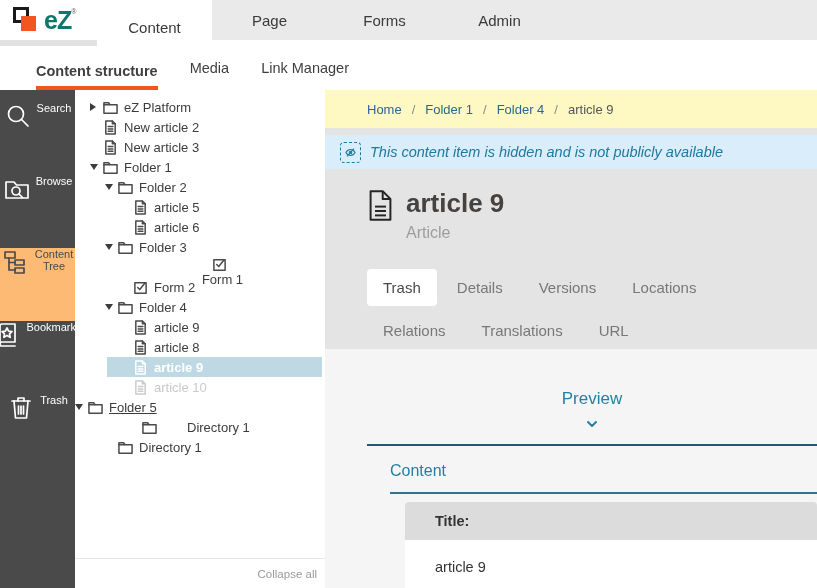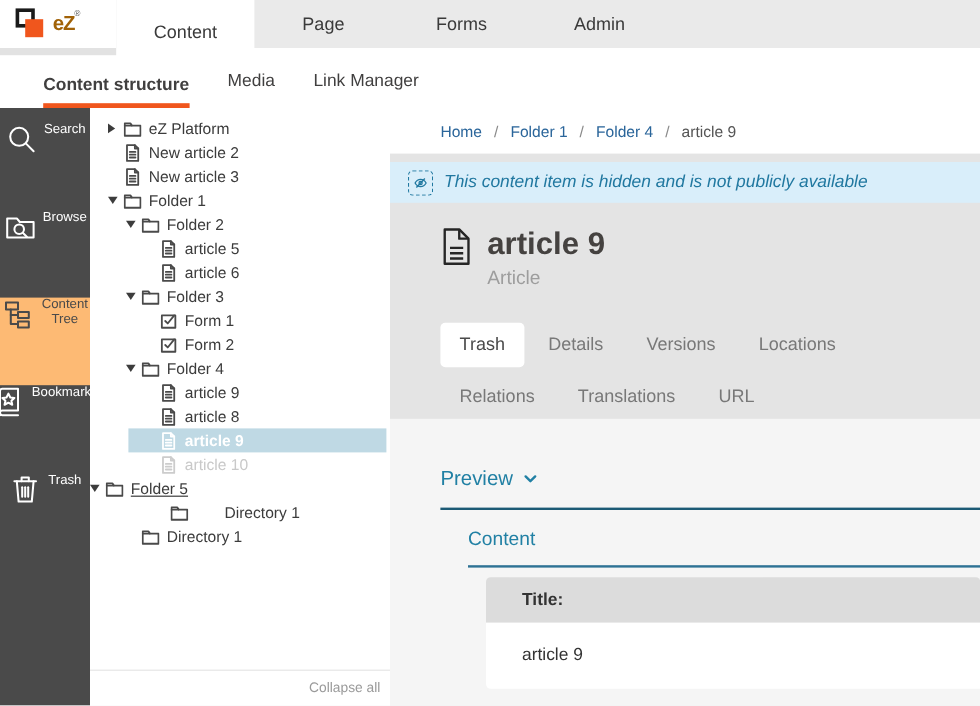--- a/index.html
+++ b/index.html
@@ -6,21 +6,21 @@
   html,body { width:817px; height:588px; overflow:hidden;
     font-family:"Liberation Sans", sans-serif; background:#fff; }
 
   
   .topbar { display:flex; height:40px; background:#eaeaea; position:relative; z-index:5; }
   .logo { width:97px; background:#fff; display:flex; align-items:center; padding-left:13px; position:relative; cursor:pointer; }
   .logo::after { content:''; position:absolute; left:0; right:0; top:40px; height:6px; background:#e2e2e2; }
   .logo-mark { position:relative; width:26px; height:27px; margin-right:5px; }
   .sq-back { position:absolute; left:0; top:0; width:16px; height:16px; background:#fff; border:3px solid #1a1a1a; }
   .sq-front { position:absolute; left:8px; top:9px; width:15px; height:15px; background:#f0561d; }
-  .logo-text { font-size:17px; font-weight:600; color:#a16207; letter-spacing:-1px; }
+  .logo-text { font-size:25px; font-weight:600; color:#0f766e; letter-spacing:-1px; }
   .logo-reg { font-size:7px; color:#555; vertical-align:top; position:relative; top:-9px; }
   .top-tabs { display:flex; height:40px; }
   .top-tab { width:115px; display:flex; align-items:center; justify-content:center;
     font-size:15px; color:#3a3a3a; cursor:pointer; }
   .top-tab.active { background:#fff; height:55px; position:relative; z-index:6; }
 
   
   .subnav { height:50px; background:#fff; display:flex; align-items:flex-end; padding-left:36px; gap:32px; position:relative; z-index:4; }
   .subnav-tab { font-size:14.5px; color:#403f3f; padding-bottom:14px; cursor:pointer; }
   .subnav-tab.active { font-weight:bold; padding-bottom:7px; border-bottom:4px solid #f0561d; }
@@ -48,39 +48,39 @@
   .tree-row.selected .lbl { color:#fff; font-weight:bold; }
   .tree-row.selected svg { stroke:#fff; }
   .tree-row.dim .lbl { color:#c9c9c9; }
   .tree-row.dim svg { stroke:#ccc; }
   .tree-footer { position:absolute; left:0; right:0; bottom:0; height:30px; border-top:1px solid #e5e5e5;
     display:flex; align-items:center; justify-content:flex-end; padding-right:8px; }
   .collapse-all { font-size:11.5px; color:#9a9a9a; cursor:pointer; }
 
   
   .main { flex:1; display:flex; flex-direction:column; background:#e4e4e4; overflow:hidden; }
-  .breadcrumb { height:38px; flex:none; background:#ffffff; display:flex; align-items:center; padding-left:42px; gap:10px; font-size:13px; }
+  .breadcrumb { height:38px; flex:none; background:#fef9c3; display:flex; align-items:center; padding-left:42px; gap:10px; font-size:13px; }
   .crumb.link { color:#2a659a; cursor:pointer; }
   .crumb.current { color:#555; }
   .crumb-sep { color:#8a8a8a; }
   .notice { margin-top:7px; height:34px; flex:none; background:#d9eefa; display:flex; align-items:center; padding-left:15px; gap:9px;
     color:#2178a0; font-size:14.5px; font-style:italic; }
   .notice-icon { width:21px; height:21px; flex:none; border:1px dashed #2178a0; border-radius:4px; display:flex; align-items:center; justify-content:center; }
   .notice-icon svg { width:13px; height:13px; stroke:#2178a0; fill:none; stroke-width:2; }
   .content-header { margin:20px 0 0 42px; display:flex; gap:12px; }
   .doc-icon svg { width:27px; height:33px; stroke:#262626; fill:none; stroke-width:1.8; stroke-linejoin:round; }
   .content-header h1 { font-size:26px; font-weight:bold; color:#454240; line-height:1.15; }
   .ctype { font-size:16px; color:#9d9d9d; margin-top:5px; }
   .main-tabs { margin:27px 8px 0 42px; display:flex; flex-wrap:wrap; column-gap:4px; row-gap:6px; }
   .main-tab { padding:10px 16px; font-size:15px; color:#787878; cursor:pointer; white-space:nowrap; }
   .main-tab.active { background:#fff; border-radius:4px; color:#4a4a4a; }
 
   .lower { flex:1; background:#f5f5f5; padding:40px 0 0 42px; }
   .preview-head { display:flex; align-items:center; gap:9px; color:#2180a4; font-size:17px;
-    padding-bottom:14px; border-bottom:2px solid #1c5a75; cursor:pointer; }
+    padding-bottom:14px; border-bottom:2px solid #1c5a75; cursor:pointer;flex-direction:column; }
   .preview-head svg { width:12px; height:12px; stroke:#2180a4; fill:none; stroke-width:2; stroke-linecap:round; stroke-linejoin:round; }
   .content-sec { margin:16px 0 0 23px; }
   .content-head { font-size:16px; color:#2180a4; padding-bottom:12px; border-bottom:2px solid #2e7294; }
   .field-table { margin:8px 0 0 15px; }
   .field-head { background:#dcdcdc; height:38px; line-height:38px; padding-left:30px; font-size:14.5px; font-weight:bold; color:#333;
     border-radius:4px 4px 0 0; }
   .field-value { background:#fff; height:55px; display:flex; align-items:center; padding-left:30px; font-size:14.5px; color:#333;
     border-radius:0 0 0 4px; }
 </style>
 </head>
@@ -251,21 +251,21 @@
             <i></i>
           </span>
           <span style="display: flex;">
             <svg viewBox="0 0 16 16">
               <path d="M1 3h5l1.5 2H15v9H1z"></path>
               <path d="M1 5h6"></path>
             </svg>
           </span>
           <span class="lbl">Folder 3</span>
         </div>
-        <div class="tree-row" style="padding-left: 45px;">
+        <div class="tree-row" style="padding-left: 45px; flex-direction: column;">
           <span class="exp none"></span>
           <span style="display: flex;">
             <svg viewBox="0 0 16 16">
               <rect x="2" y="3" width="12" height="11"></rect>
               <polyline points="5,8 7.2,10.2 13,3"></polyline>
             </svg>
           </span>
           <span class="lbl">Form 1</span>
         </div>
         <div class="tree-row" style="padding-left: 45px;">

